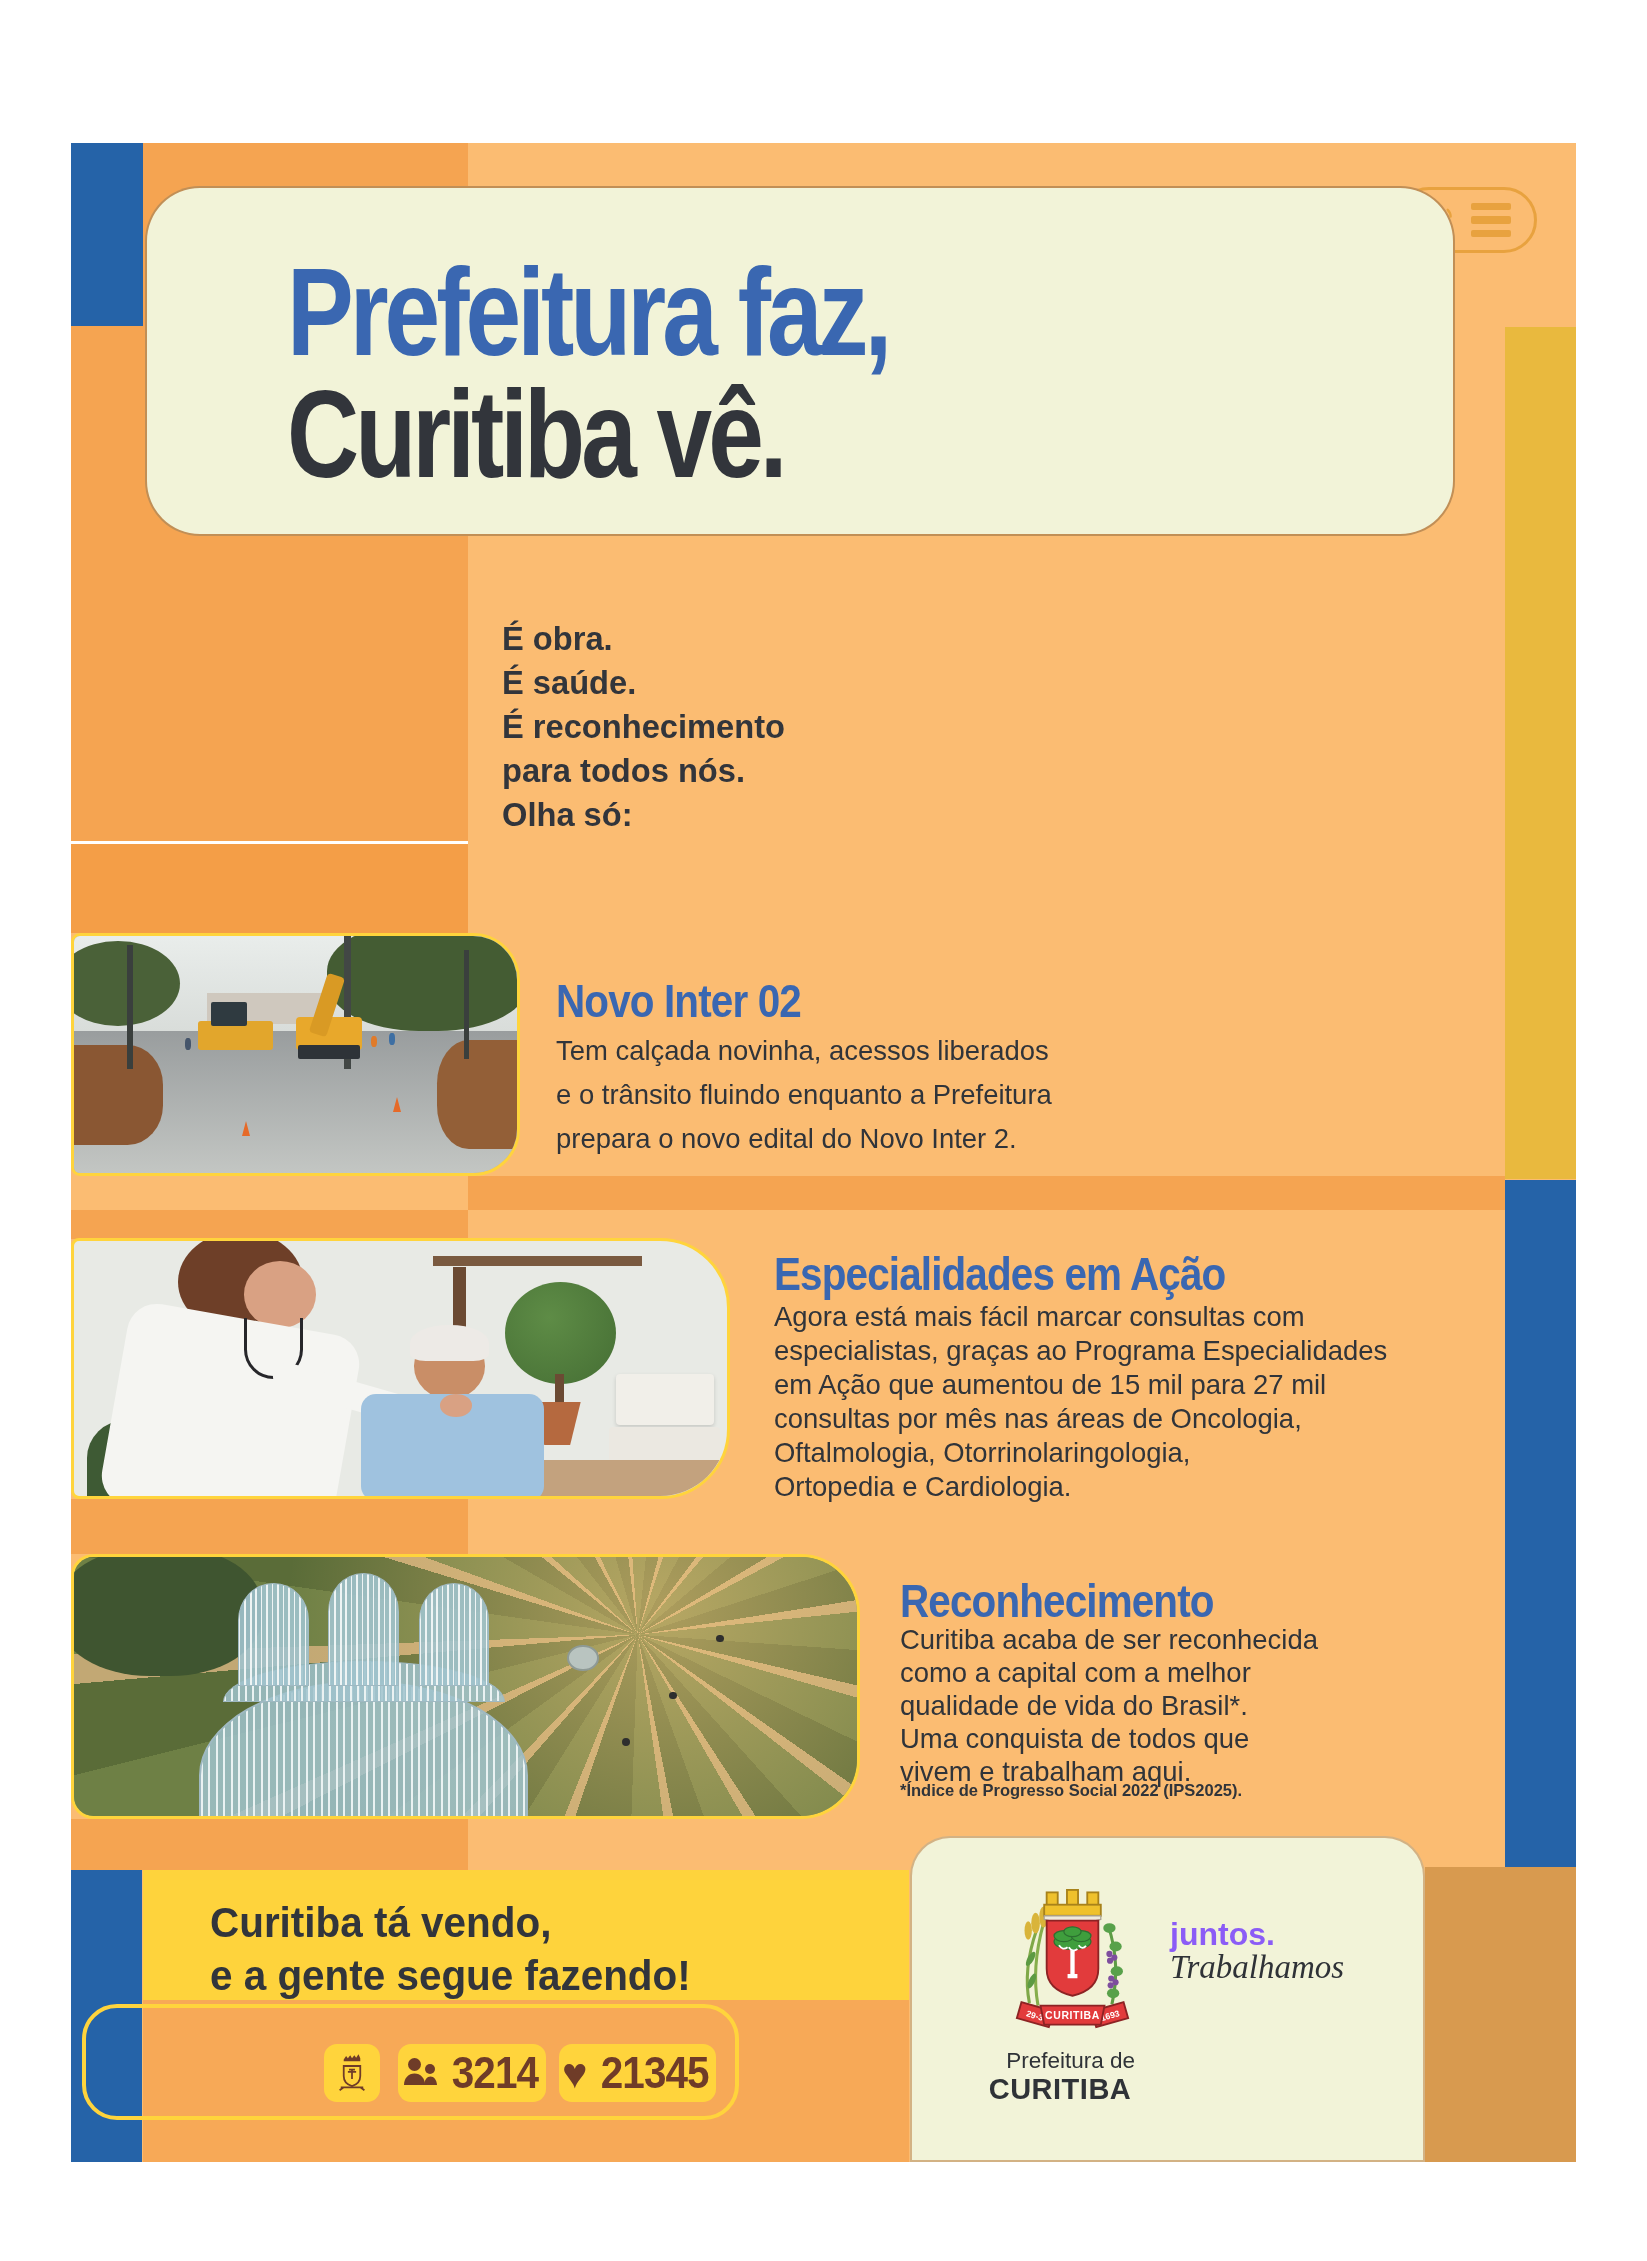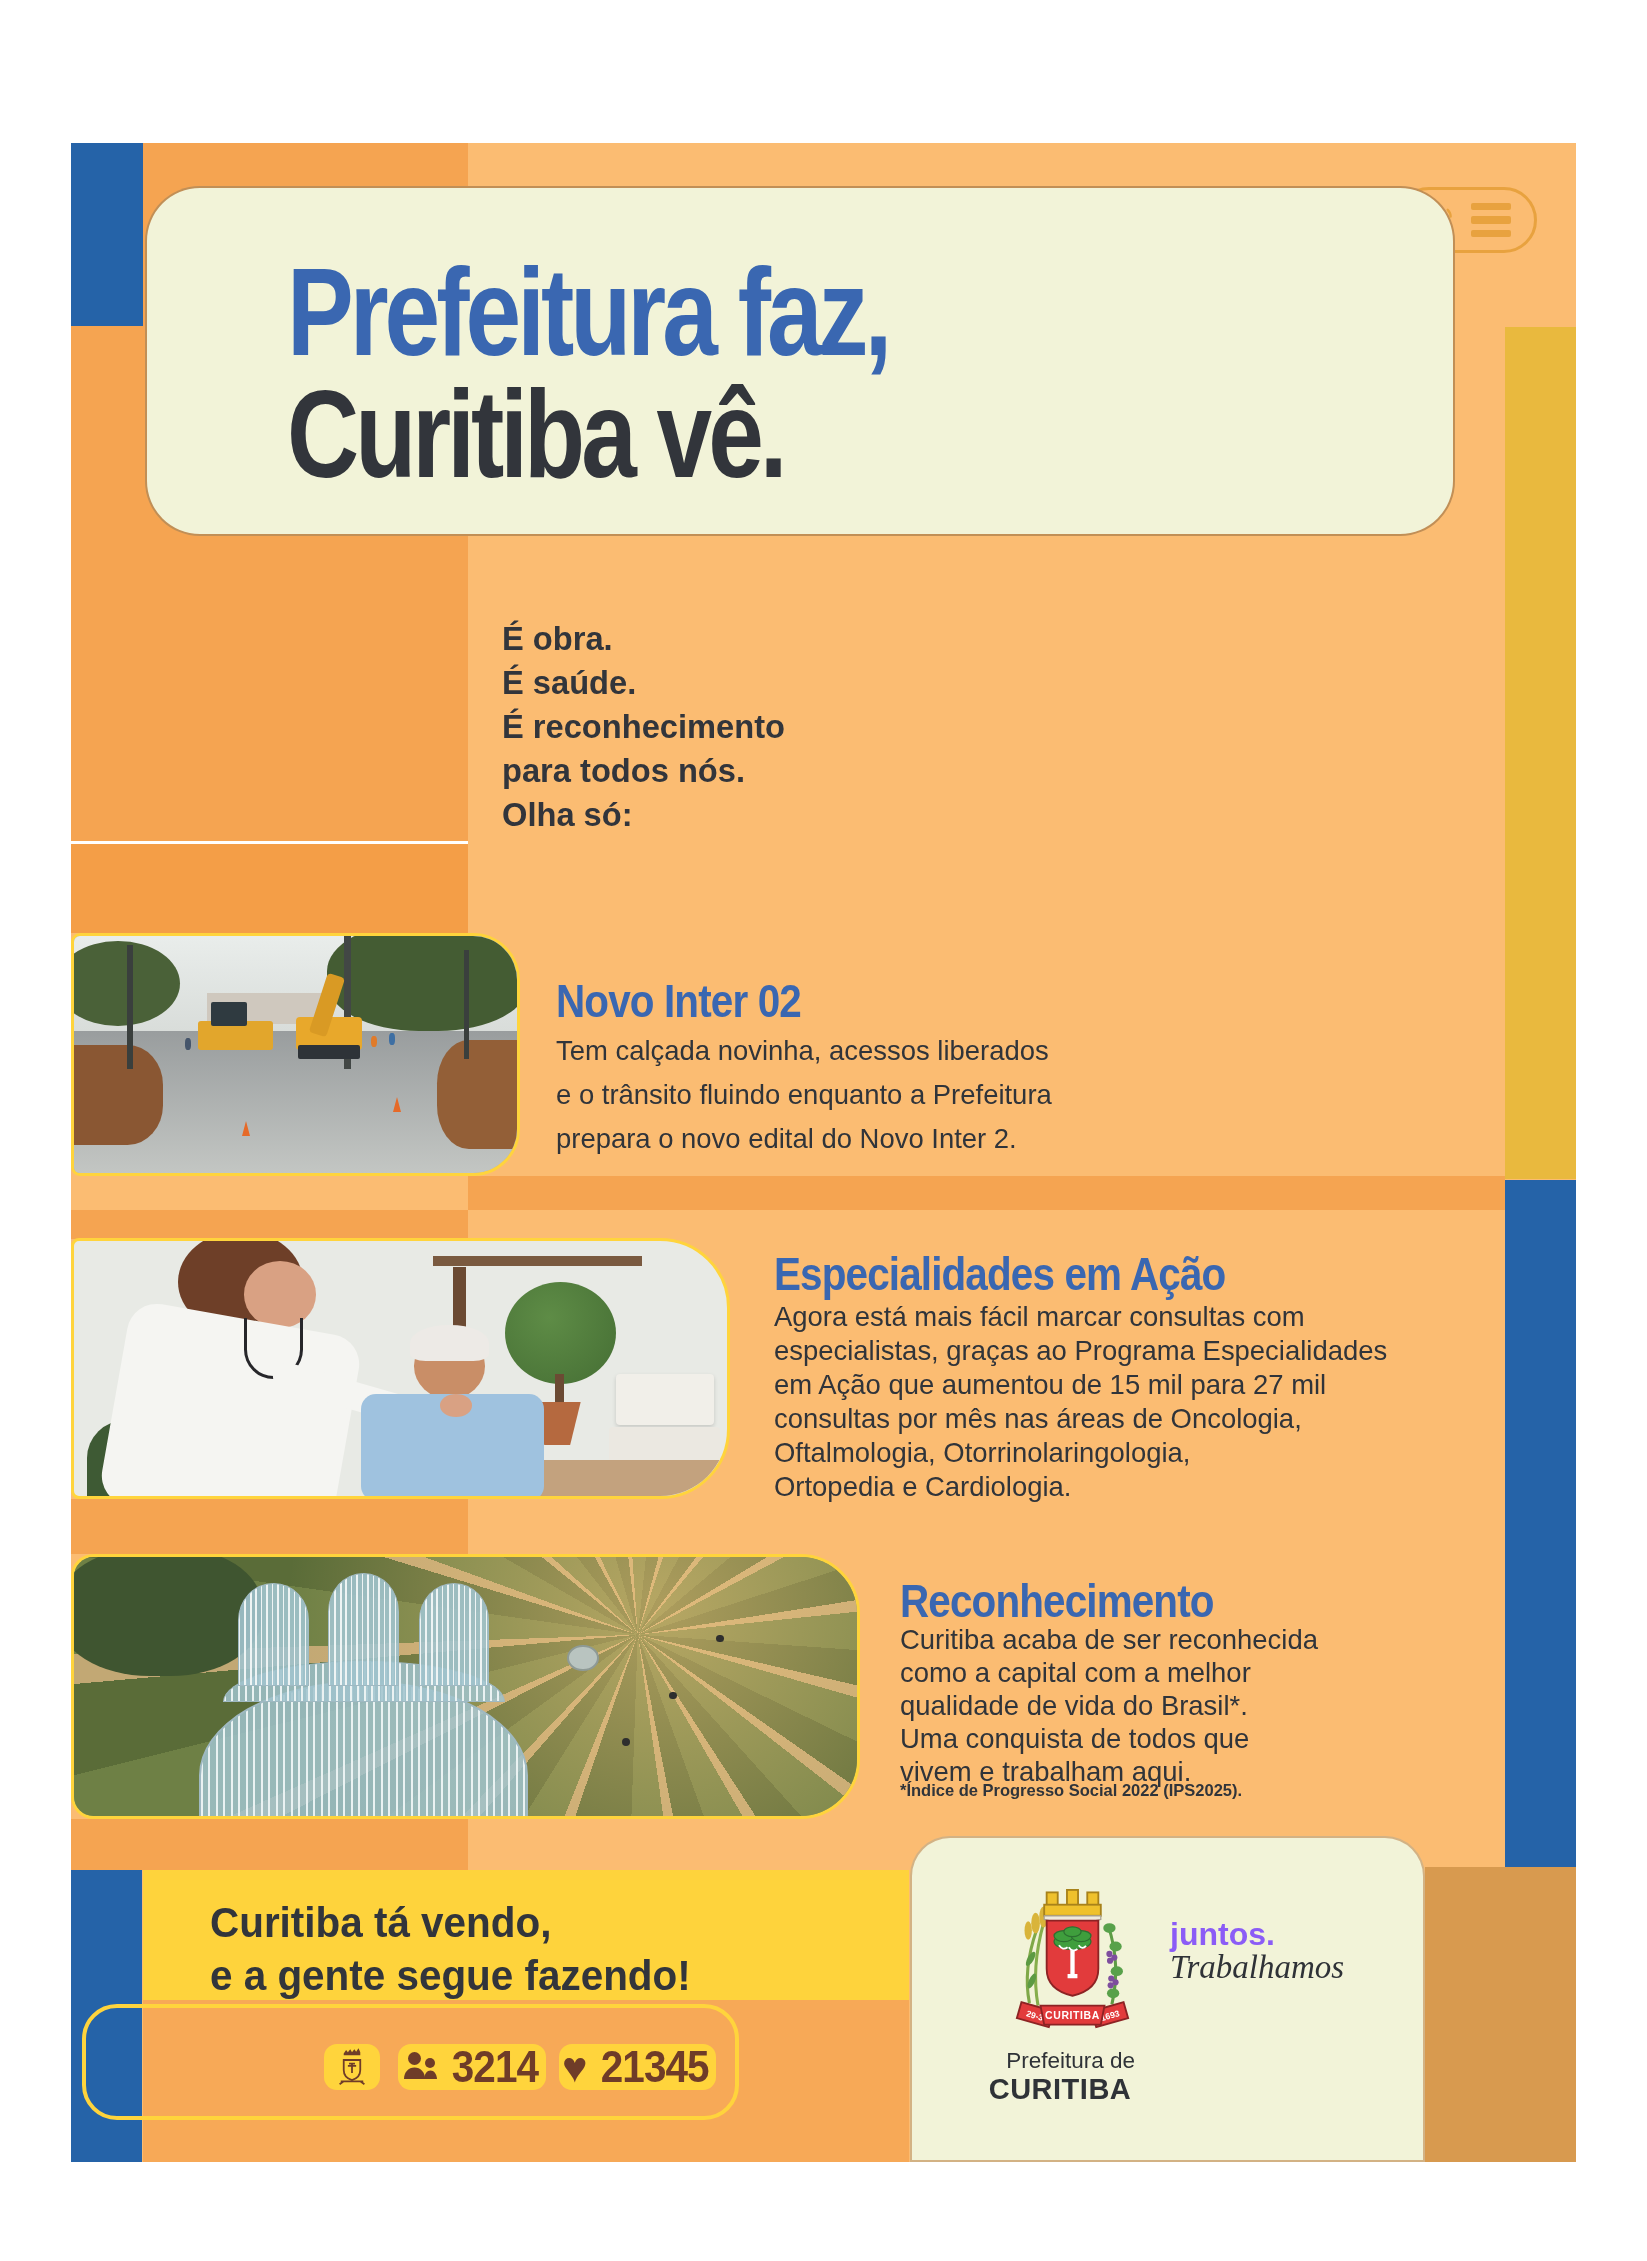--- a/index.html
+++ b/index.html
@@ -57,21 +57,21 @@
   .photo1{left:71px;top:933px;width:449px;height:243px;border-radius:9px 47px 47px 9px;background:#AEB2B0;}
   .photo2{left:71px;top:1238px;width:659px;height:261px;border-radius:8px 70px 70px 8px;background:#E8EAE5;}
   .photo3{left:71px;top:1554px;width:789px;height:265px;border-radius:22.5px 60px 60px 22.5px;background:#9AA055;}
 
   
   .yellow-panel{left:143px;top:1870px;width:766px;height:130px;background:#FED33C;}
   .banner-text{left:210px;top:1896px;font-size:43px;line-height:53px;font-weight:bold;color:var(--dark);
     transform:scaleX(.94);transform-origin:left top;}
   .stats-zone{left:143px;top:2000px;width:766px;height:162px;background:var(--stats-orange);}
   .stats-outline{left:82px;top:2004px;width:657px;height:116px;border:4px solid var(--yellow);border-radius:35px;}
-  .chip{position:absolute;top:2044px;height:46px;background:var(--yellow);border-radius:13px;
+  .chip{position:absolute;top:2044px;height:58px;background:var(--yellow);border-radius:13px;
     display:flex;align-items:center;justify-content:center;gap:8px;}
   .chip-num{font-size:44px;font-weight:bold;color:var(--brown);transform:scaleX(.92);letter-spacing:-1px;}
   .heart-glyph{font-size:43px;color:var(--brown);line-height:1;}
 
   
   .cream-card{left:910px;top:1836px;width:515px;height:326px;background:var(--cream);
     border:2px solid rgba(185,124,63,.55);border-radius:40px 40px 0 0;}
   .slogan-it{left:1170px;top:1949px;font-family:"Liberation Serif",serif;font-style:italic;
     font-size:33px;color:#2F3237;}
   .slogan-b{left:1170px;top:1868px;font-size:32px;font-weight:bold;color:#8b5cf6;margin-top:48px;}

